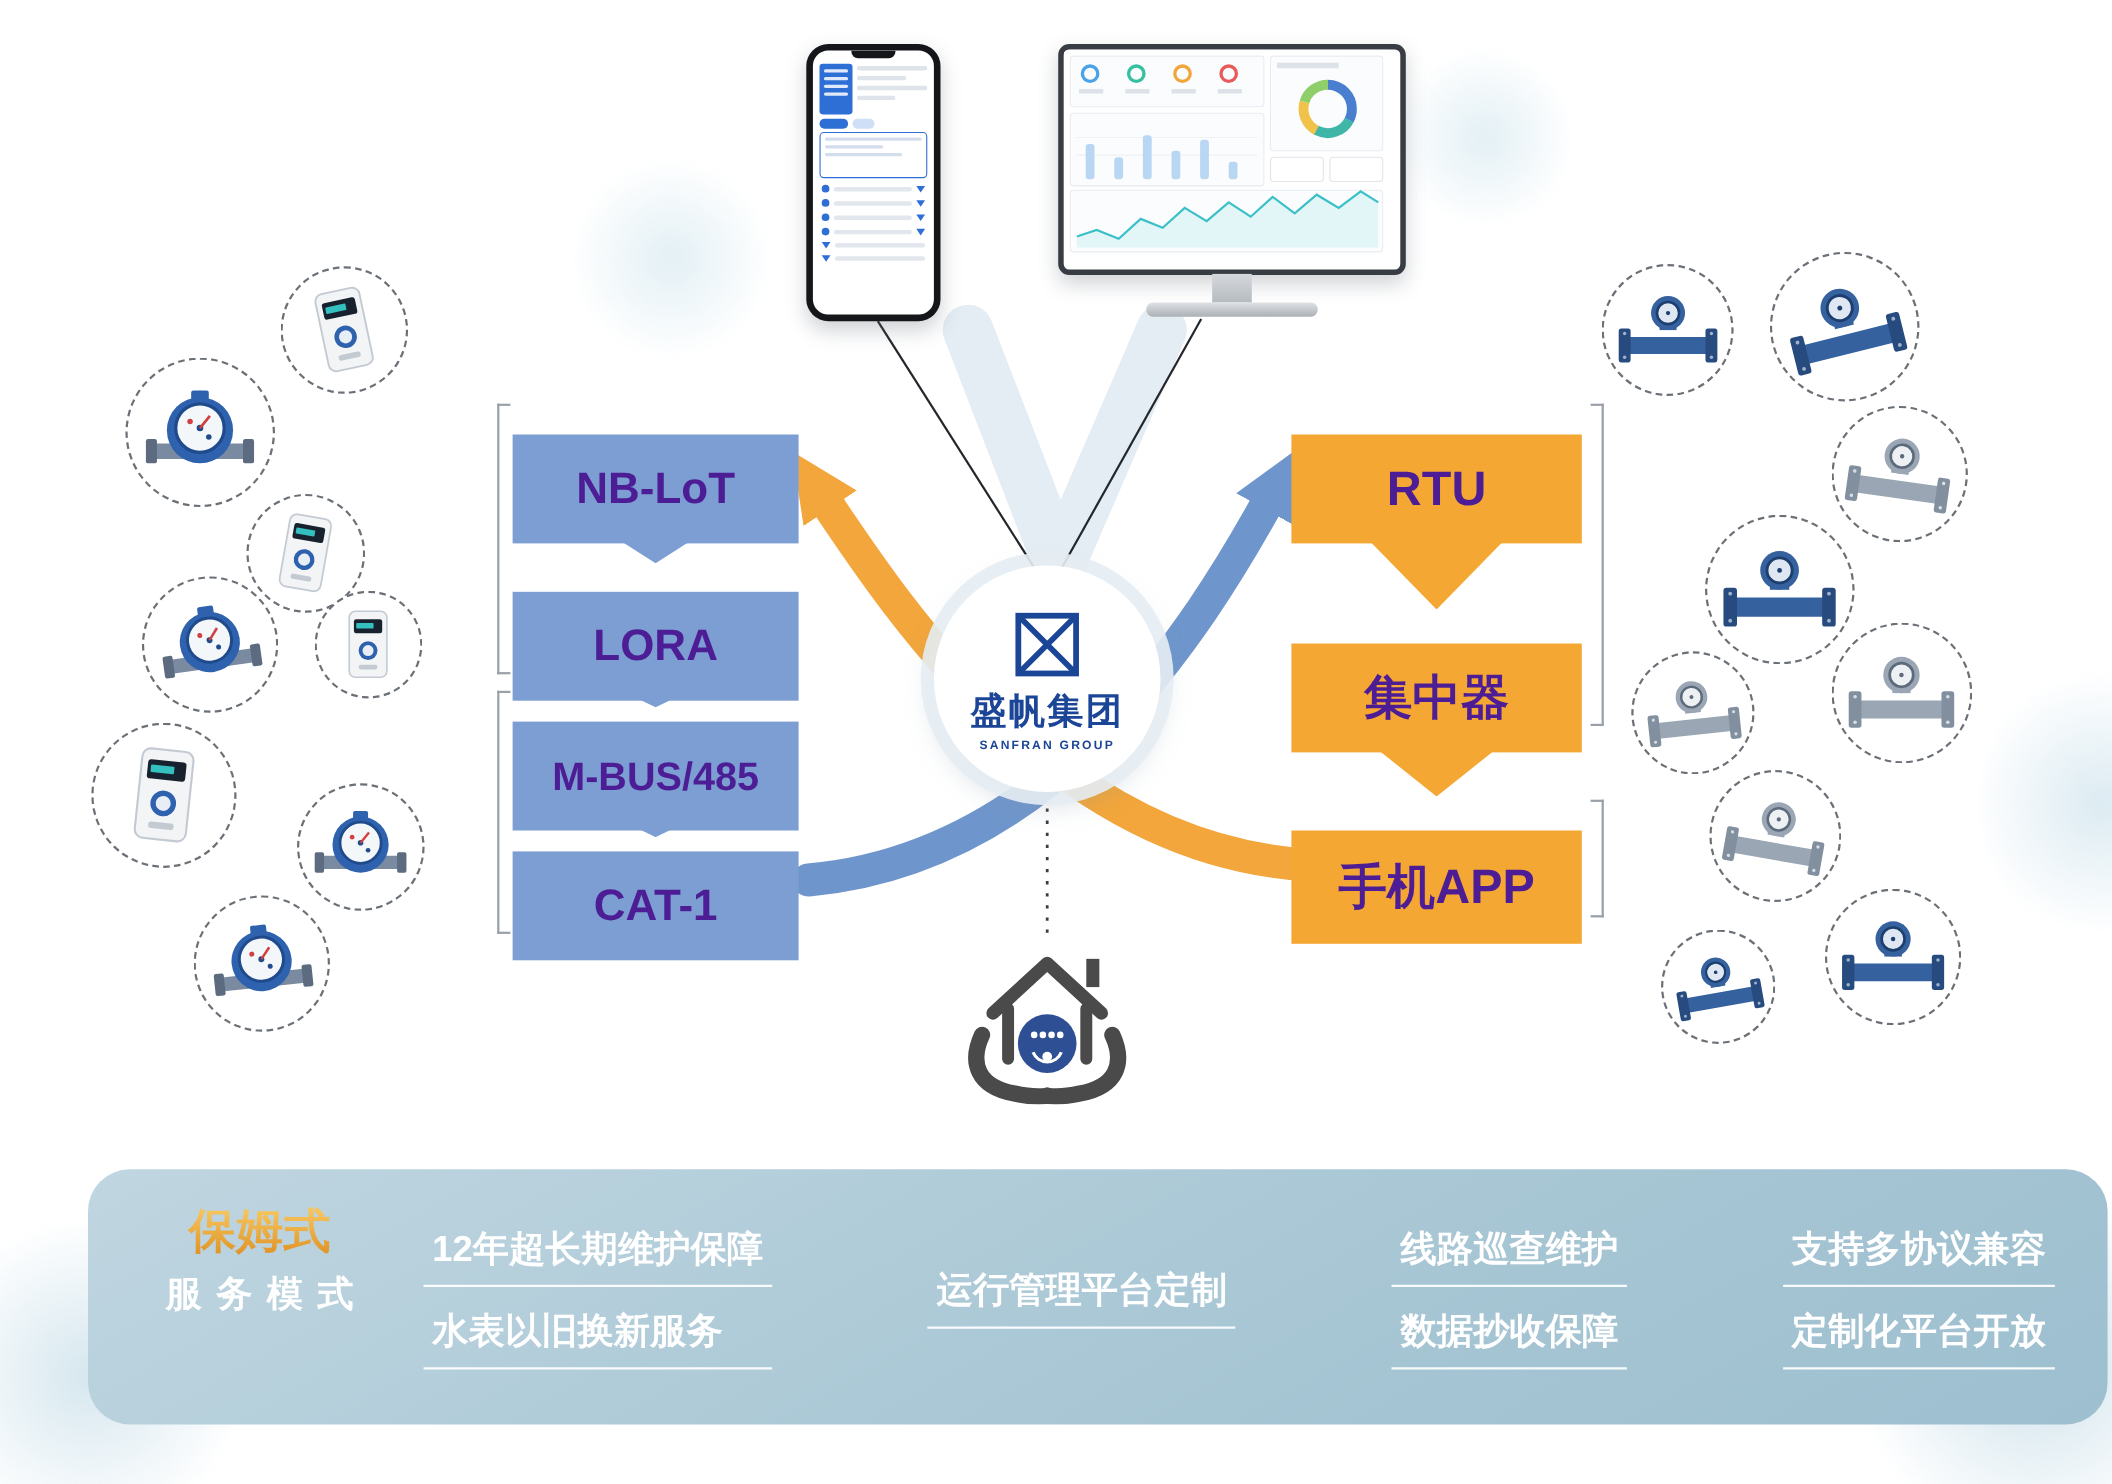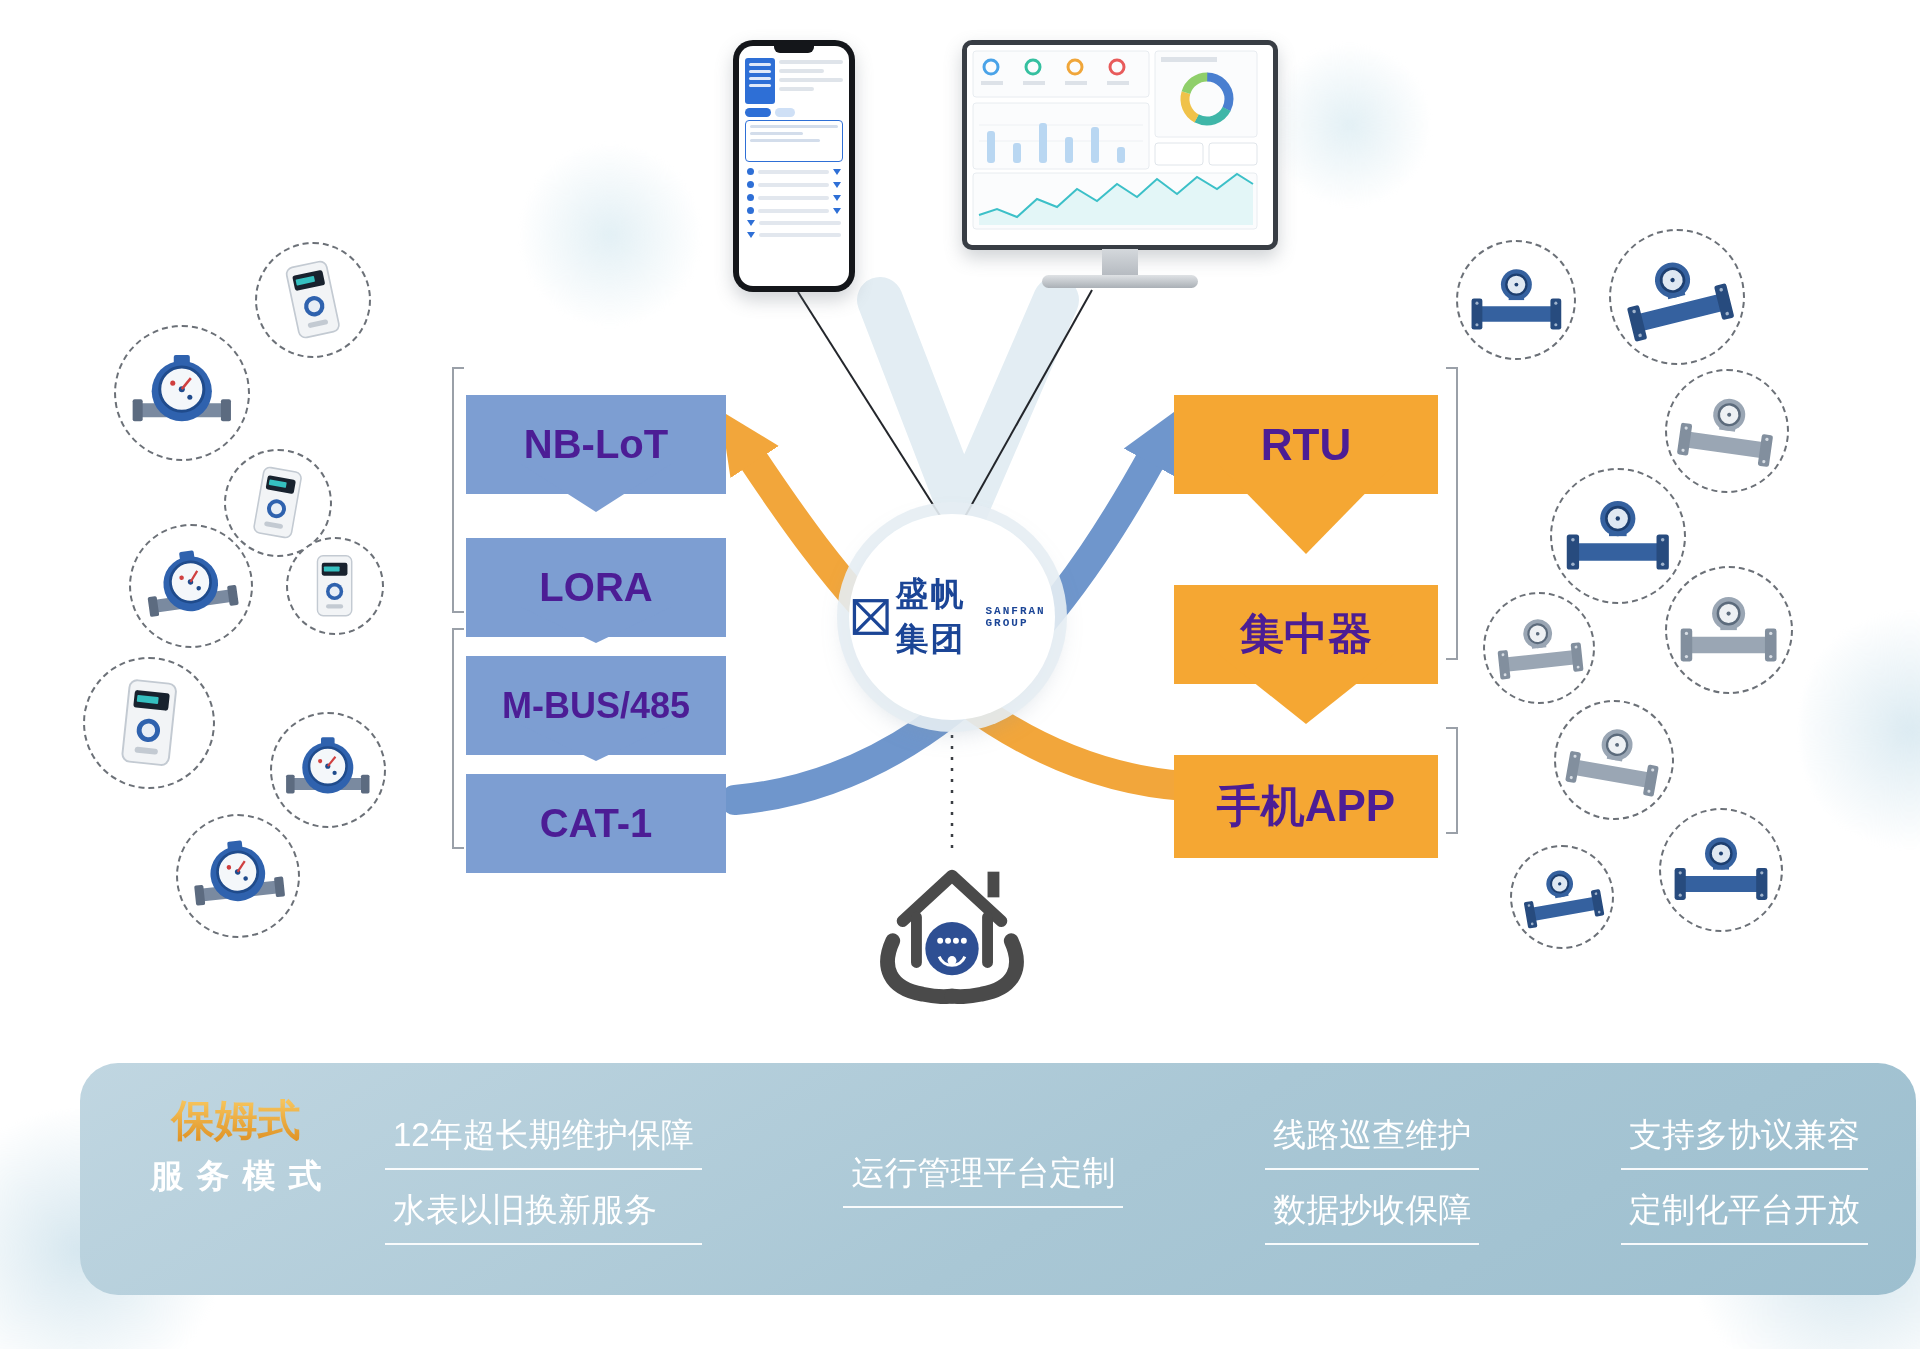--- a/index.html
+++ b/index.html
@@ -25,22 +25,22 @@
   .chev{position:absolute;z-index:2;}
   .chev.blue{background:#7D9ED2;width:150px;left:521px;clip-path:polygon(0 0,100% 0,50% 100%);}
   .chev.orange{background:#F5A733;width:176px;left:1218px;clip-path:polygon(0 0,100% 0,50% 100%);}
 
   .bracket{position:absolute;width:10px;z-index:2;}
   .bracket.l{border-left:2px solid #9aa0a8;border-top:2px solid #9aa0a8;border-bottom:2px solid #9aa0a8;left:452px;}
   .bracket.r{border-right:2px solid #9aa0a8;border-top:2px solid #9aa0a8;border-bottom:2px solid #9aa0a8;left:1446px;}
 
   
   .center-circle{position:absolute;left:849px;top:514px;width:206px;height:206px;border-radius:50%;
-      background:#fff;z-index:3;display:flex;flex-direction:row;align-items:center;justify-content:center;gap:3px;
-      box-shadow:0 0 0 12px rgba(230,237,243,.9),0 10px 26px rgba(130,150,170,.35);font-family:Liberation Mono, monospace;}
+      background:#fff;z-index:3;display:flex;flex-direction:column;align-items:center;justify-content:center;gap:3px;
+      box-shadow:0 0 0 12px rgba(230,237,243,.9),0 10px 26px rgba(130,150,170,.35);}
   .logo-name{font-size:33px;font-weight:800;color:#1B4596;letter-spacing:2px;}
   .logo-sub{font-size:11px;font-weight:bold;color:#1B4596;letter-spacing:2px;}
 
   
   .meter{position:absolute;border:2px dashed #6b7077;border-radius:50%;background:#fff;z-index:2;
          display:flex;align-items:center;justify-content:center;overflow:hidden;}
   .meter svg{width:80%;height:76%;}
 
   
   .phone{position:absolute;left:733px;top:40px;width:122px;height:252px;background:#14161a;border-radius:20px;
@@ -75,21 +75,21 @@
   
   .banner{position:absolute;left:80px;top:1063px;width:1836px;height:232px;border-radius:38px;z-index:2;
           background:linear-gradient(150deg,#c0d6e1 0%,#a9c7d5 55%,#9dbfcf 100%);}
   .banner-title-zone{position:absolute;left:28px;top:34px;width:256px;text-align:center;}
   .banner-title{font-size:43px;font-weight:800;color:#E8A83C;
       background:linear-gradient(180deg,#f6c35b 10%,#e09528 90%);-webkit-background-clip:text;background-clip:text;
       -webkit-text-fill-color:transparent;line-height:1.1;}
   .banner-subtitle{margin-top:10px;font-size:33px;font-weight:bold;color:#ffffff;letter-spacing:13px;text-indent:13px;}
   .banner-cols{position:absolute;left:305px;right:48px;top:0;height:100%;display:flex;align-items:center;justify-content:space-between;}
   .bcol{display:flex;flex-direction:column;gap:18px;}
-  .bcell{font-size:33px;font-weight:normal;color:#ffffff;white-space:nowrap;padding:0 8px 10px;
+  .bcell{font-size:33px;font-weight:bold;color:#ffffff;white-space:nowrap;padding:0 8px 10px;
          border-bottom:2px solid rgba(255,255,255,.92);}
 </style>
 </head>
 <body>
 
 <div class="stage">
 
   <div class="blob b1"></div>
   <div class="blob b2"></div>
   <div class="blob b3"></div>

